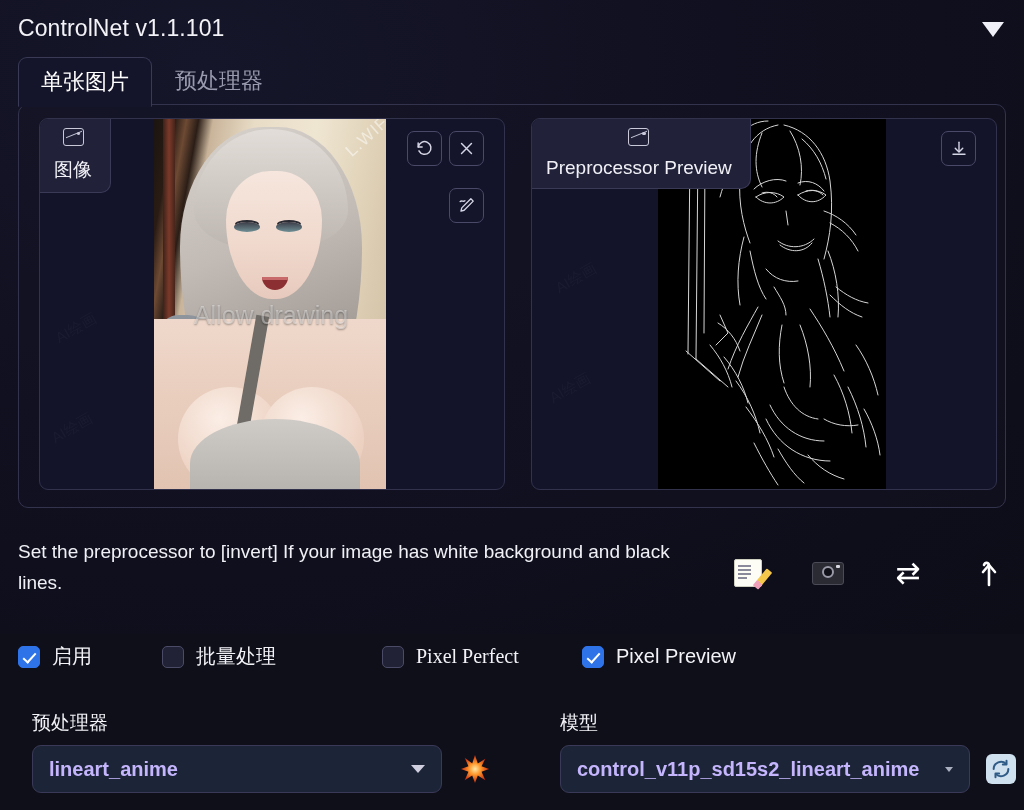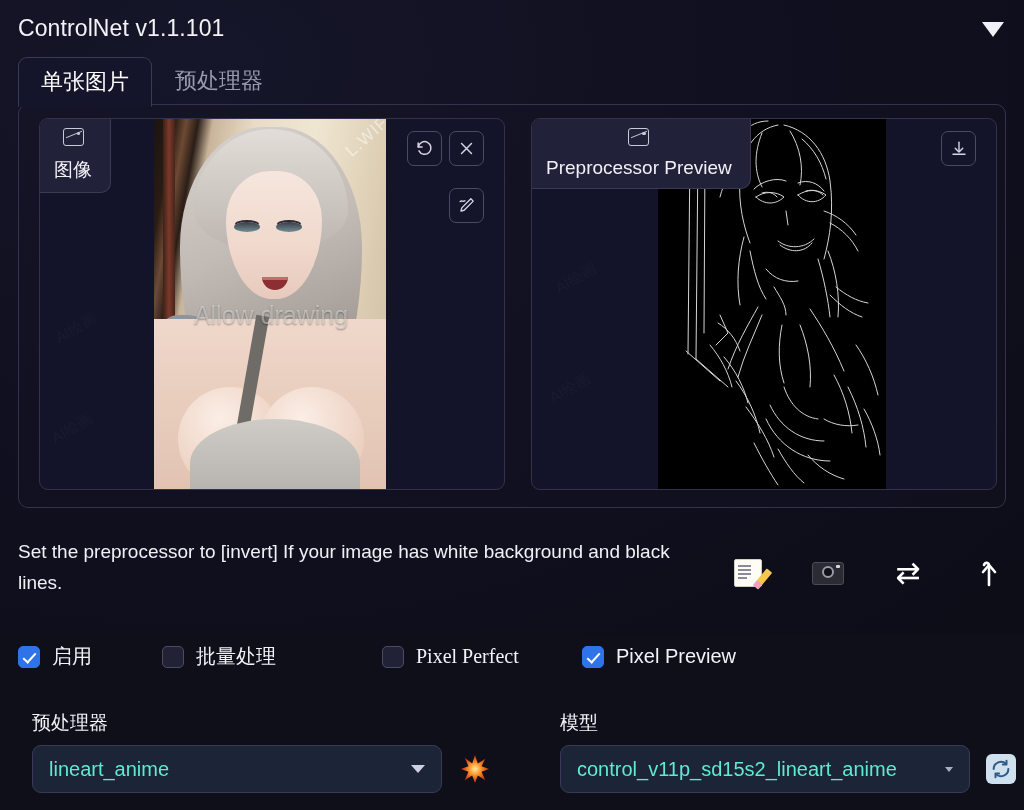--- a/index.html
+++ b/index.html
@@ -471,25 +471,26 @@
     align-items: center;
     padding: 0 16px;
     box-sizing: border-box;
     cursor: pointer;
     overflow: hidden;
   }
   .select.preproc-select { width: 410px; }
   .select.model-select { width: 410px; border-radius: 9px; }
   .select .val {
     font-size: 20px;
-    color: #5eead4;
+    color: #c4b5fd;
     white-space: nowrap;
     overflow: hidden;
     text-overflow: ellipsis;
     flex: 1;
+    font-weight: bold;
   }
   .arrow-dn {
     width: 0; height: 0;
     border-left: 7px solid transparent;
     border-right: 7px solid transparent;
     border-top: 8px solid #cfcfe0;
     flex: none;
   }
   .arrow-tiny {
     width: 0; height: 0;

